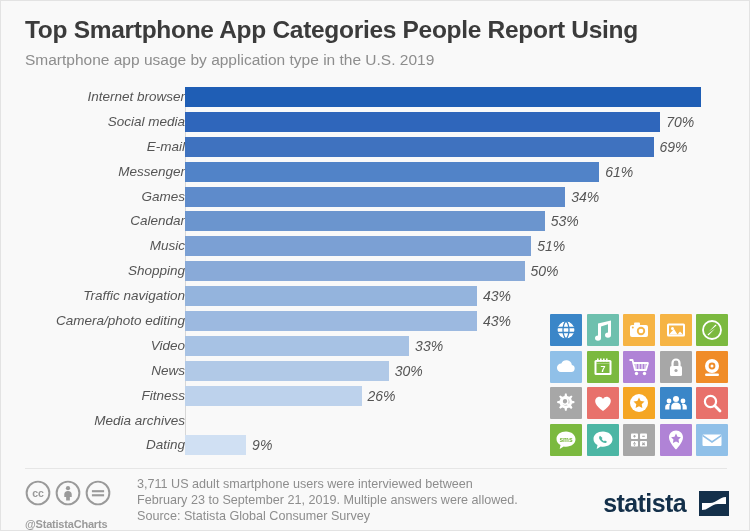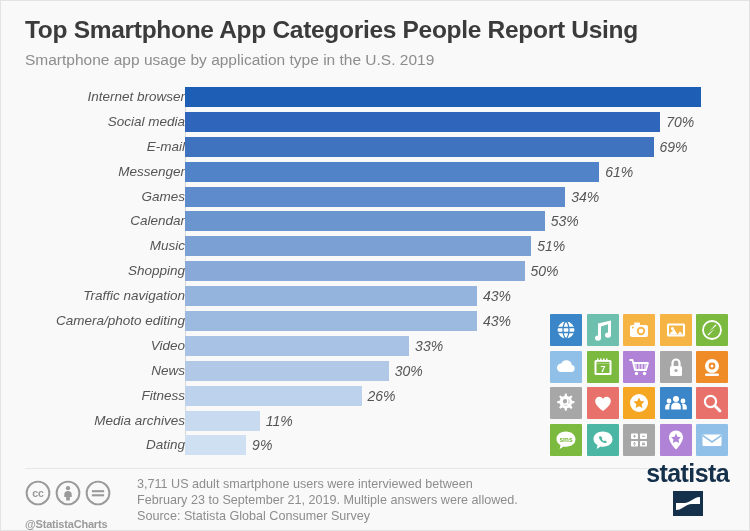--- a/index.html
+++ b/index.html
@@ -123,21 +123,21 @@
   #fnote{
     position:absolute;left:136px;top:9px;
     font-size:12.6px;color:#8d8d8d;line-height:15.5px;
   }
   #fsrc{
     position:absolute;left:136px;top:41px;
     font-size:12.6px;color:#8d8d8d;line-height:15px;
   }
   #logo{
     position:absolute;right:22px;bottom:14px;
-    display:flex;align-items:center;gap:5px;flex-direction:column;
+    display:flex;align-items:center;gap:13px;
   }
   #logo-word{
     font-size:25px;font-weight:bold;color:#14304a;letter-spacing:-0.6px;line-height:1;
   }
 </style>
 </head>
 <body>
 
 <div id="page">
 
@@ -235,24 +235,20 @@
         </div>
         <div class="row">
           <div class="cat">Fitness</div>
           <div class="barwrap">
             <div class="bar" style="width: 176.5px; background: rgb(189, 210, 236);"></div>
             <div class="val">26%</div>
           </div>
         </div>
         <div class="row">
           <div class="cat">Media archives</div>
-          <div class="barwrap">
-            <div class="bar" style="width: 74.7px; background: rgb(199, 218, 240);"></div>
-            <div class="val">11%</div>
-          </div>
         </div>
         <div class="row">
           <div class="cat">Dating</div>
           <div class="barwrap">
             <div class="bar" style="width: 61.1px; background: rgb(208, 224, 243);"></div>
             <div class="val">9%</div>
           </div>
         </div>
       </div>
   </div>

